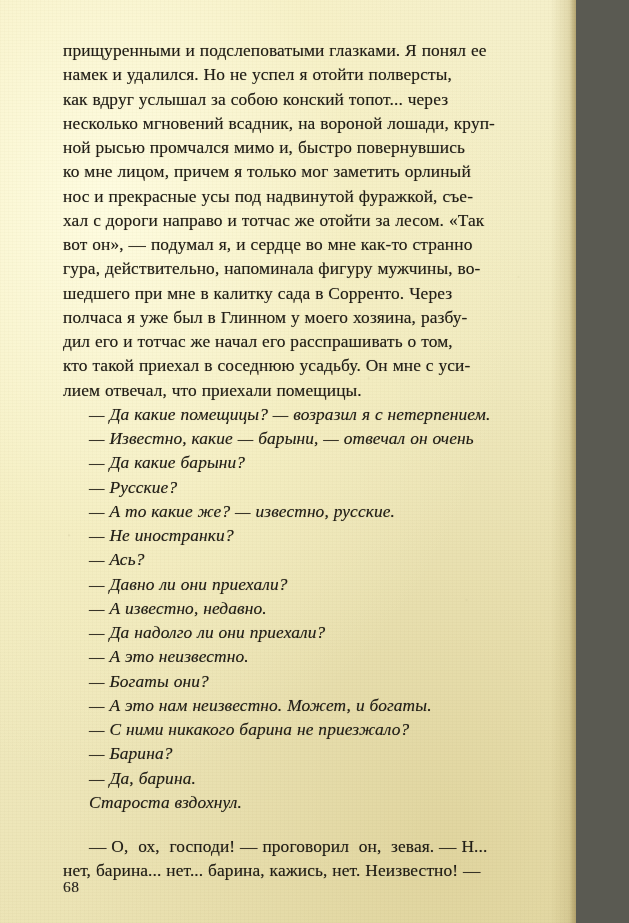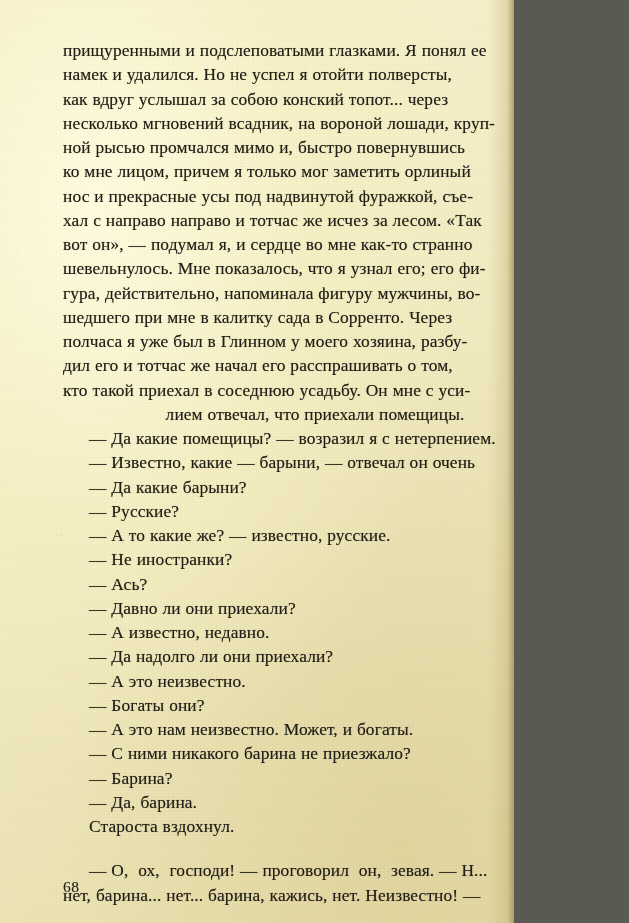--- a/index.html
+++ b/index.html
@@ -3,21 +3,21 @@
 <meta charset="utf-8">
 <title>Scanned book page 68</title>
 <style>
   html, body {
     margin: 0;
     padding: 0;
     background: #5a5a52;
   }
   .page {
     position: relative;
-    width: 514px;
+    width: 576px;
     height: 923px;
     overflow: hidden;
     background: #f2edc4;
     background-image:
       
       linear-gradient(to left, rgba(168,150,96,0.85) 0px, rgba(188,172,116,0.35) 7px, rgba(218,204,150,0.0) 26px),
       
       radial-gradient(ellipse 95% 80% at 18% 22%, rgba(255,253,226,0.95) 0%, rgba(247,241,196,0.55) 45%, rgba(231,221,166,0.0) 78%),
       radial-gradient(ellipse 120% 100% at 78% 92%, rgba(214,200,140,0.50) 0%, rgba(230,219,165,0.12) 55%, rgba(240,233,190,0.0) 85%),
       linear-gradient(155deg, #f7f2cf 0%, #f3eec6 40%, #eee7bb 70%, #e9e0af 100%);
@@ -68,29 +68,30 @@
   }
 
   
   .ln {
     display: flex;
     justify-content: space-between;
     white-space: pre;
   }
   .ln.last,
   .ln.flush {
-    justify-content: center;
+    justify-content: flex-start;
   }
   .ln > span {
     display: inline-block;
   }
 
   
   .dlg {
     padding-left: 26px;
+    font-style: italic;
   }
   .dlg.wide {
     padding-left: 0;
   }
   .para-indent {
     padding-left: 26px;
     margin-top: 20px;
   }
 
   .folio {
@@ -120,23 +121,22 @@
   <div class="textblock">
 
     <p class="para">
       <span class="ln"><span>прищуренными и подслеповатыми глазками. Я понял ее</span></span>
       <span class="ln"><span>намек и удалился. Но не успел я отойти полверсты,</span></span>
       <span class="ln"><span>как вдруг услышал за собою конский топот... через</span></span>
       <span class="ln"><span>несколько мгновений всадник, на вороной лошади, круп-</span></span>
       <span class="ln"><span>ной рысью промчался мимо и, быстро повернувшись</span></span>
       <span class="ln"><span>ко мне лицом, причем я только мог заметить орлиный</span></span>
       <span class="ln"><span>нос и прекрасные усы под надвинутой фуражкой, съе-</span></span>
-      <span class="ln"><span>хал с направо направо и тотчас же исчез за лесом. «Так</span></span>
+      <span class="ln"><span>хал с дороги направо и тотчас же отойти за лесом. «Так</span></span>
       <span class="ln"><span>вот он», — подумал я, и сердце во мне как-то странно</span></span>
-      <span class="ln"><span>шевельнулось. Мне показалось, что я узнал его; его фи-</span></span>
       <span class="ln"><span>гура, действительно, напоминала фигуру мужчины, во-</span></span>
       <span class="ln"><span>шедшего при мне в калитку сада в Сорренто. Через</span></span>
       <span class="ln"><span>полчаса я уже был в Глинном у моего хозяина, разбу-</span></span>
       <span class="ln"><span>дил его и тотчас же начал его расспрашивать о том,</span></span>
       <span class="ln"><span>кто такой приехал в соседнюю усадьбу. Он мне с уси-</span></span>
       <span class="ln last"><span>лием отвечал, что приехали помещицы.</span></span>
     </p>
 
     <p class="para dlg"><span>— Да какие помещицы? — возразил я с нетерпением.</span></p>
     <p class="para dlg"><span>— Известно,   какие — барыни, — отвечал он   очень</span></p>

